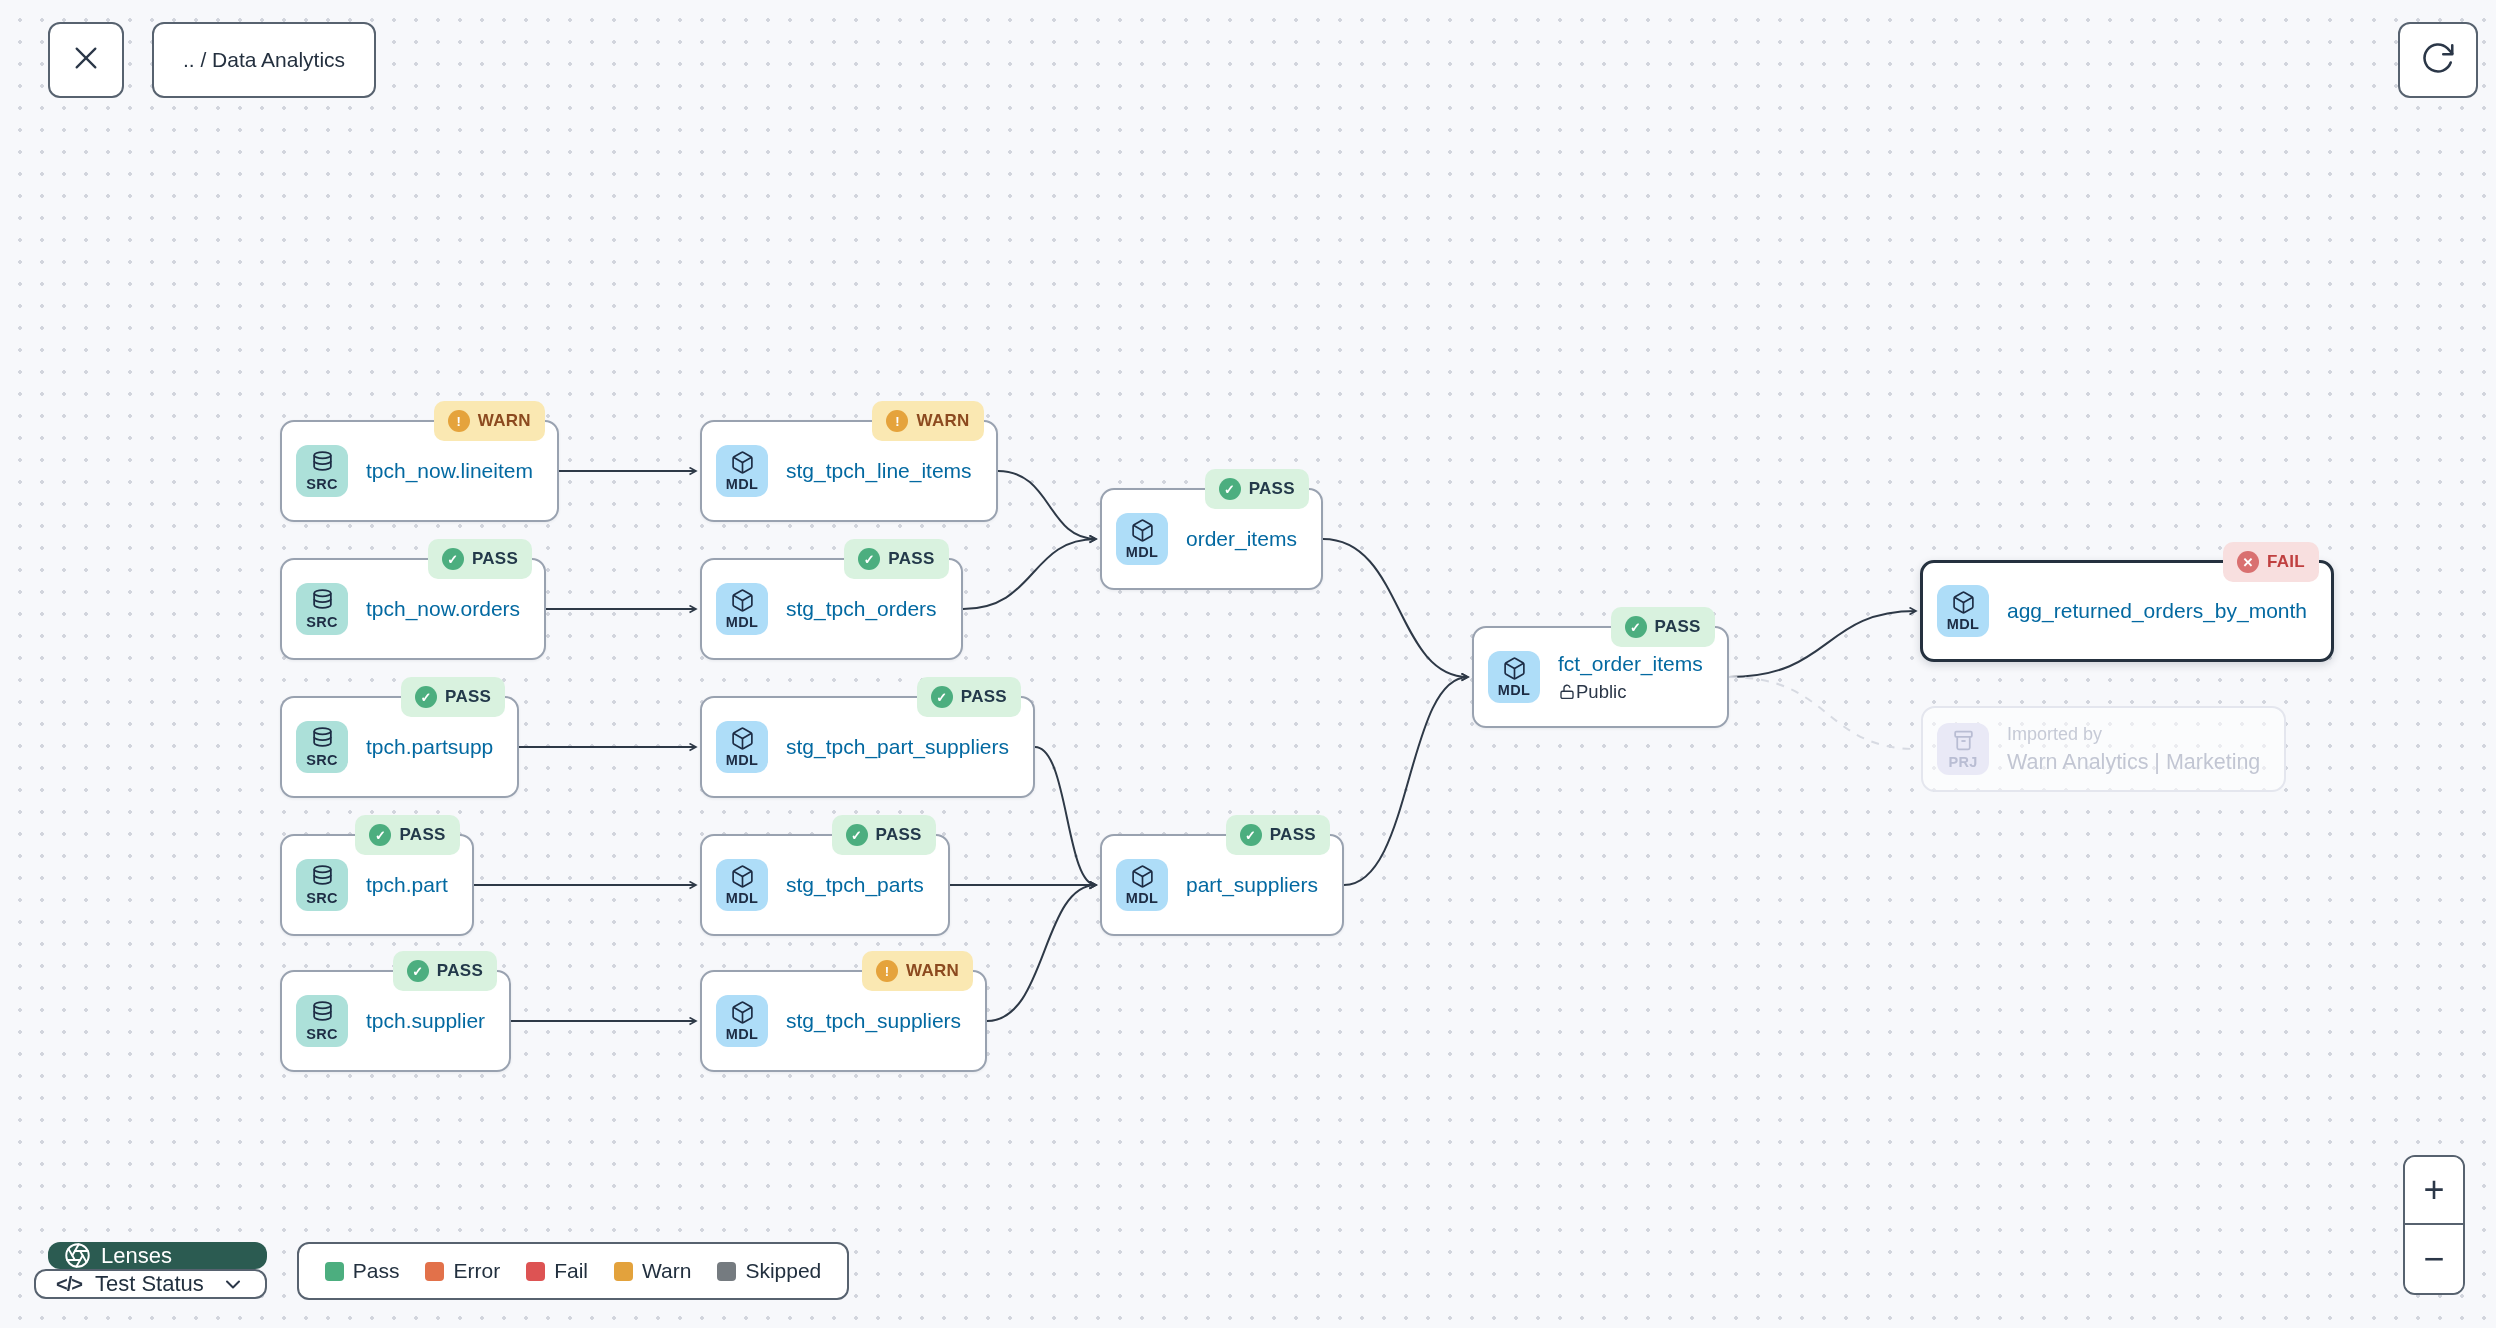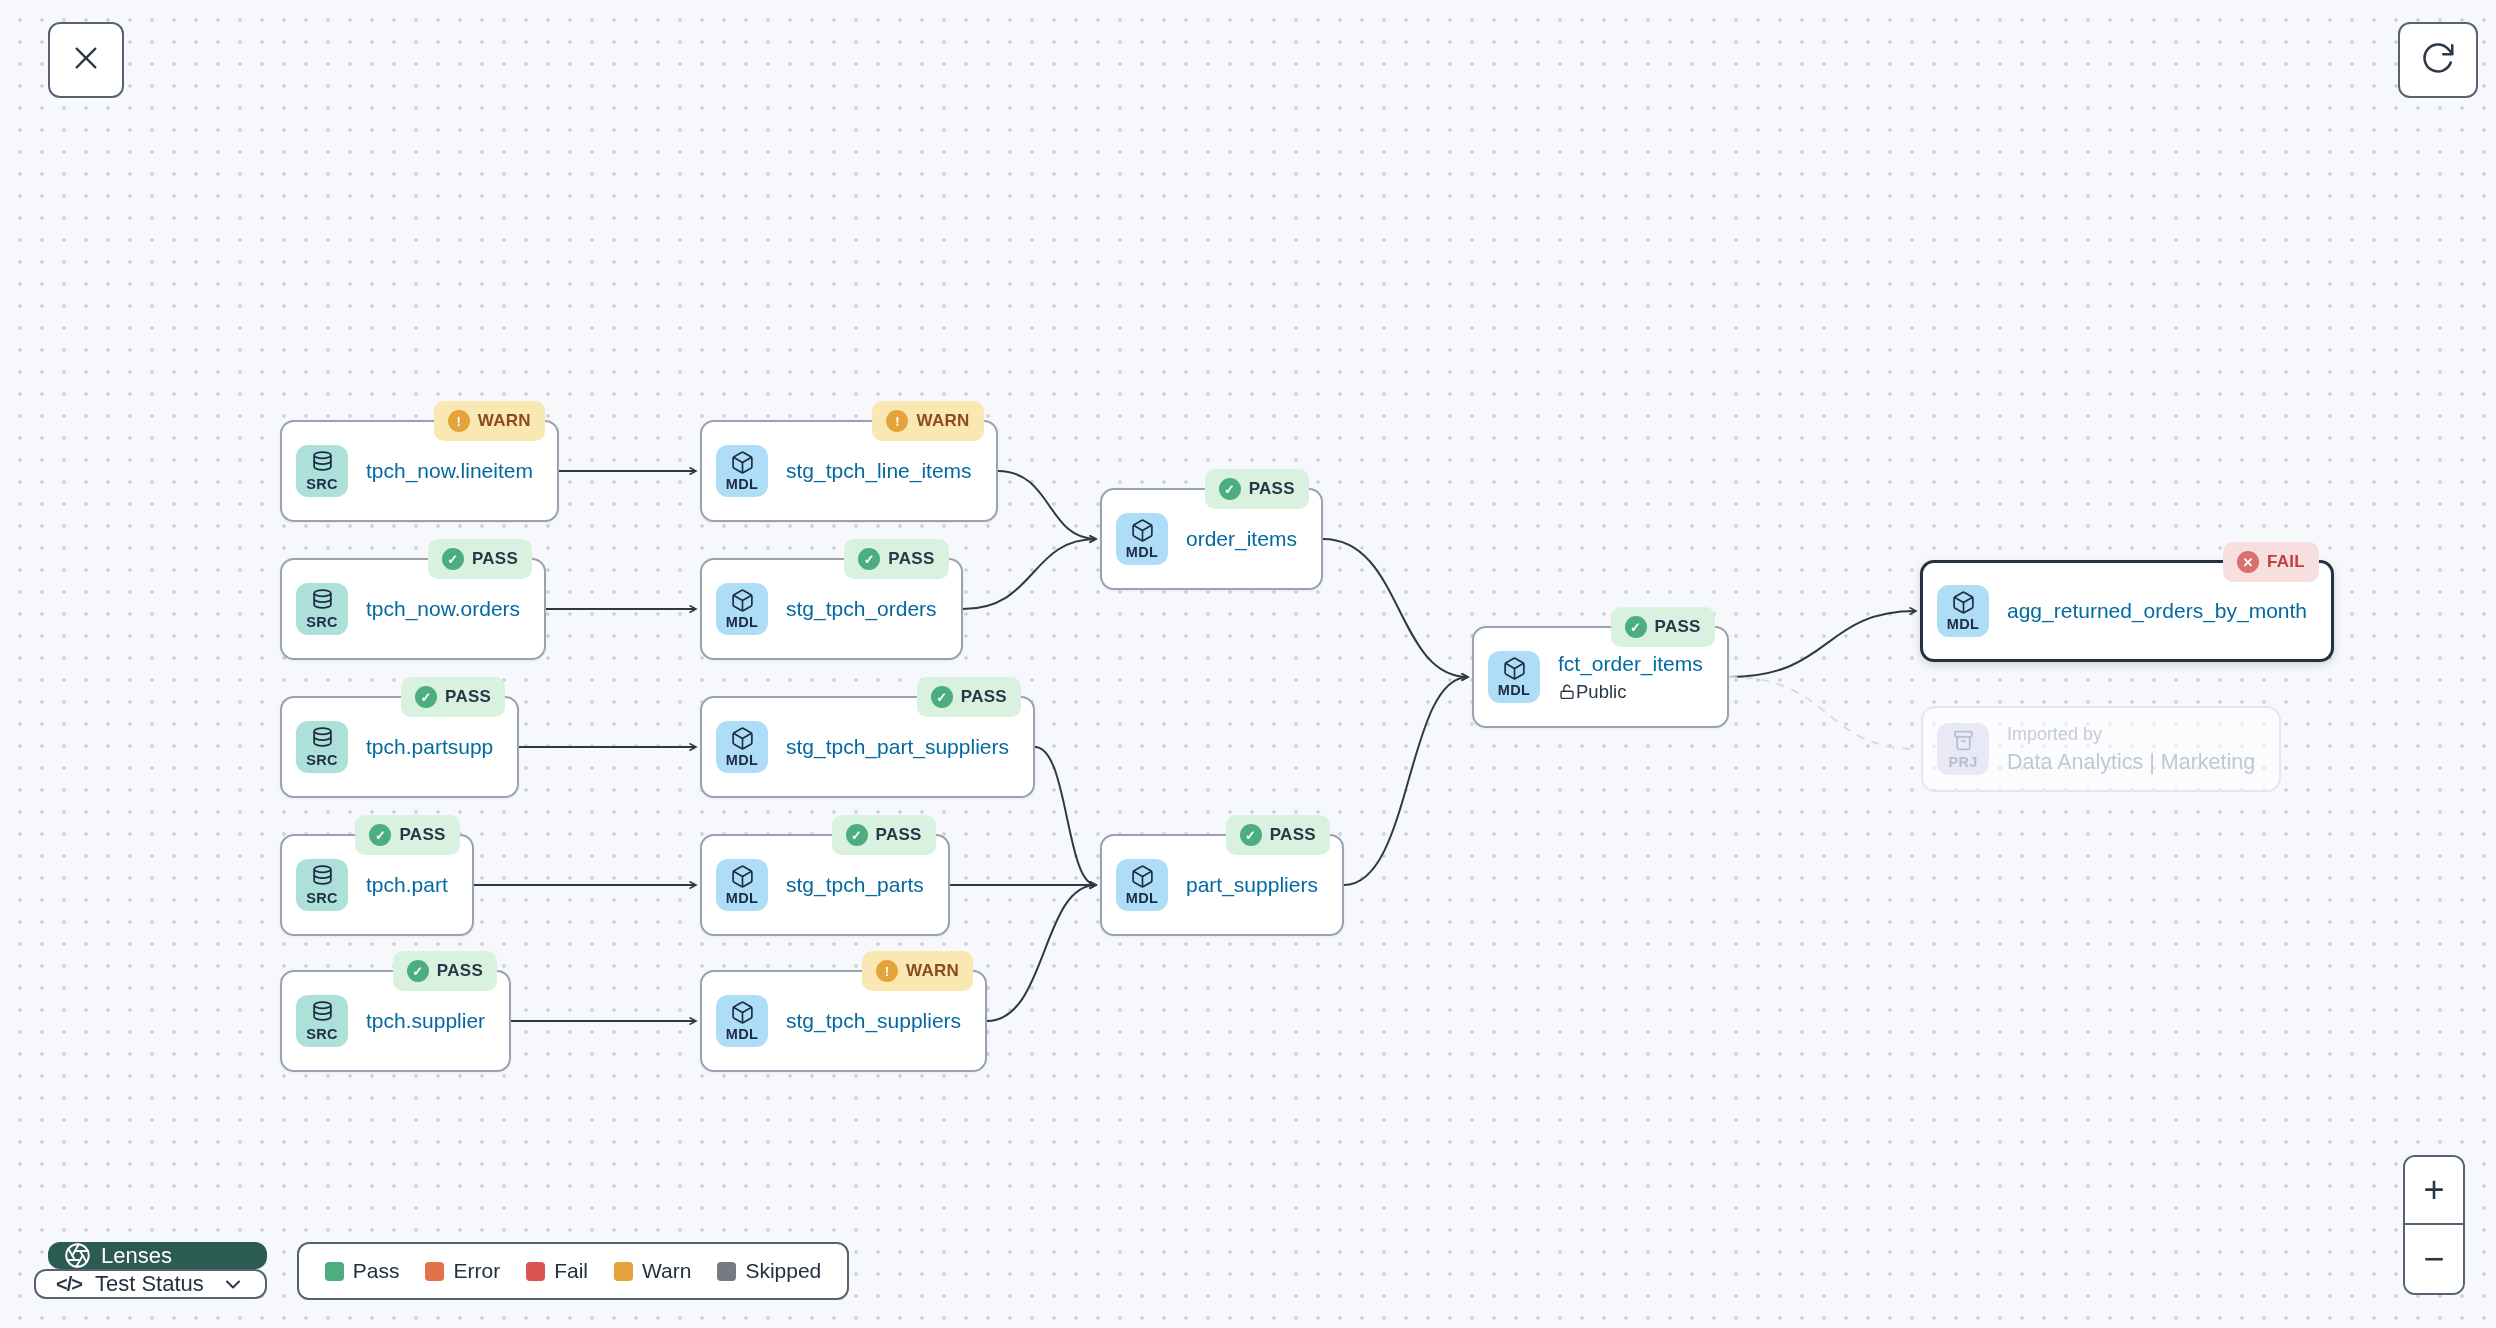--- a/index.html
+++ b/index.html
@@ -352,34 +352,37 @@
         <div class="chip" style="background:#E9E9F6;">
           <svg viewBox="0 0 24 24" width="25" height="25" fill="none" stroke="#B9BDD3" stroke-width="1.7" stroke-linejoin="round">
             <rect x="4" y="3.5" width="16" height="5" rx="1"></rect>
             <path d="M6 8.5V19a1.5 1.5 0 0 0 1.5 1.5h9A1.5 1.5 0 0 0 18 19V8.5"></path>
             <line x1="10" y1="12.5" x2="14" y2="12.5"></line>
           </svg>
           <span>PRJ</span>
         </div>
         <div class="labels">
           <span class="ghost-top">Imported by</span>
-             <span class="ghost-name">Data Analytics | Marketing</span>
+             <span class="ghost-name">Warn Analytics | Marketing</span>
         </div>
       </div>
     </div>
 
   <button class="tb-btn" style="left:48px;width:76px;">
     <span>
       <svg viewBox="0 0 24 24" width="32" height="32" fill="none" stroke="#2B3748" stroke-width="1.7" stroke-linecap="round">
           <line x1="5" y1="5" x2="19" y2="19"></line>
           <line x1="19" y1="5" x2="5" y2="19"></line>
         </svg>
     </span>
   </button>
 
+  <button class="tb-btn breadcrumb-btn" style="left:152px;width:224px;">
+    <span>.. / Data Analytics</span>
+  </button>
 
 
   <button class="tb-btn" style="left:2398px;width:80px;">
     <span>
       <svg viewBox="0 0 24 24" width="36" height="36" fill="none" stroke="#2B3748" stroke-width="1.7" stroke-linecap="round" stroke-linejoin="round">
           <polyline points="21.5 3.5 21.5 9.5 15.5 9.5"></polyline>
           <path d="M20.49 15a9 9 0 1 1-2.12-9.36L21.5 9"></path>
         </svg>
     </span>
   </button>

